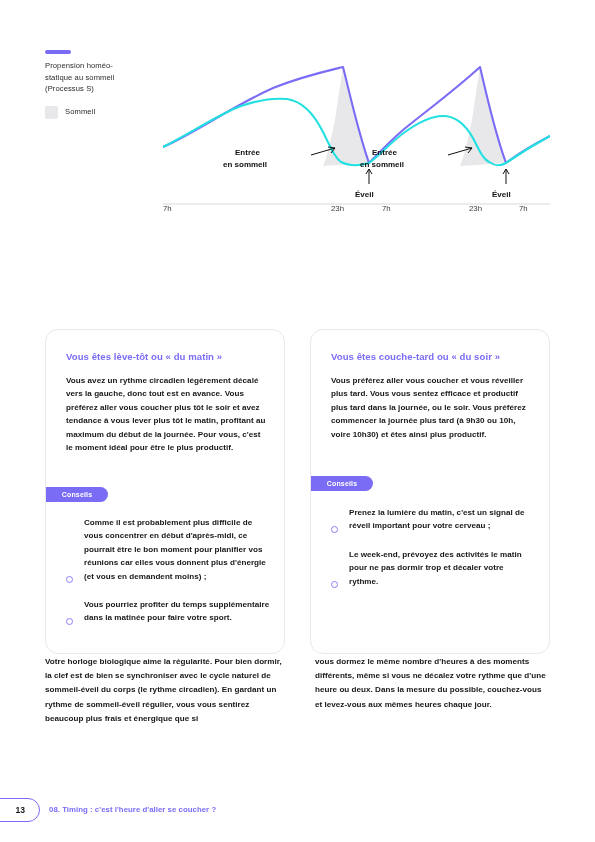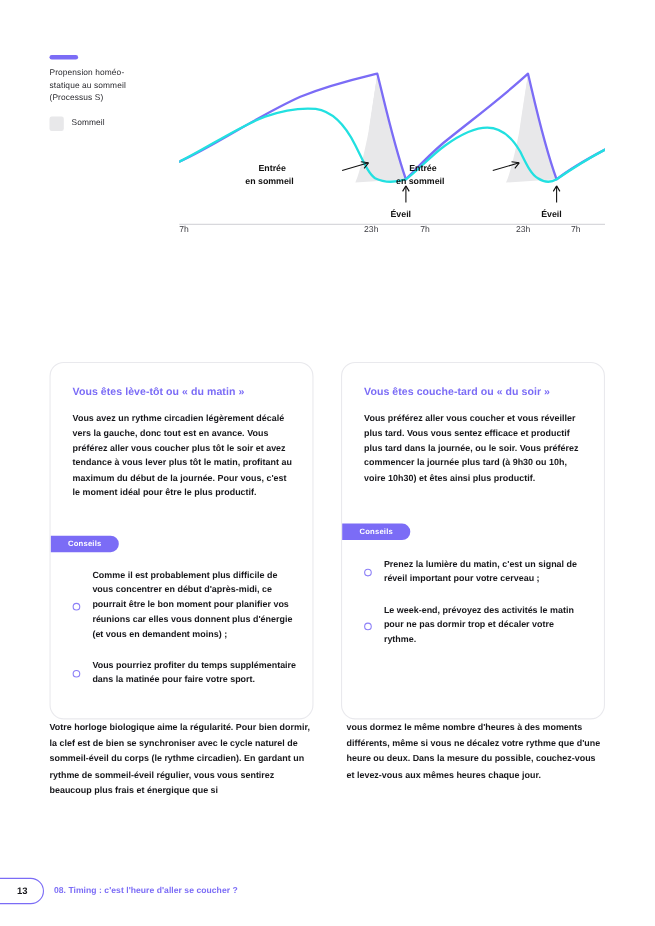--- a/index.html
+++ b/index.html
@@ -161,21 +161,21 @@
   .tips {
     position: absolute;
     left: 20px;
     right: 14px;
   }
   .tips-left  { top: 186px; }
   .tips-right { top: 176px; }
 
   .tip {
     display: flex;
-    align-items: center;
+    align-items: flex-end;
     margin-bottom: 15px;
   }
   .tip-bullet {
     flex: 0 0 auto;
     width: 7px;
     height: 7px;
     border: 1.2px solid #8c7ff7;
     border-radius: 50%;
     margin-top: 3px;
     margin-right: 11px;

